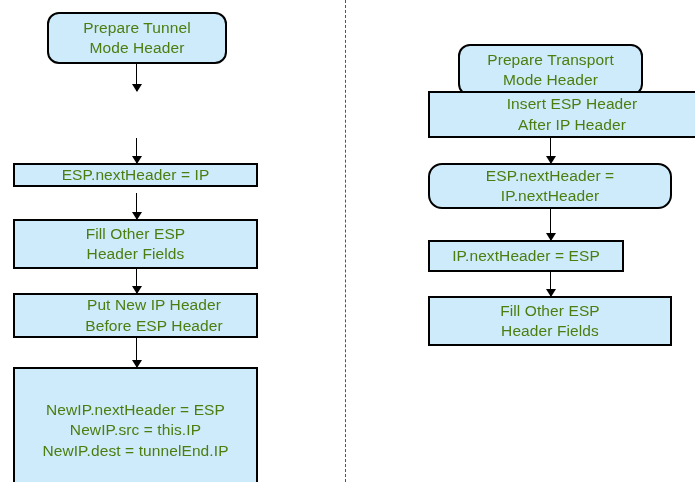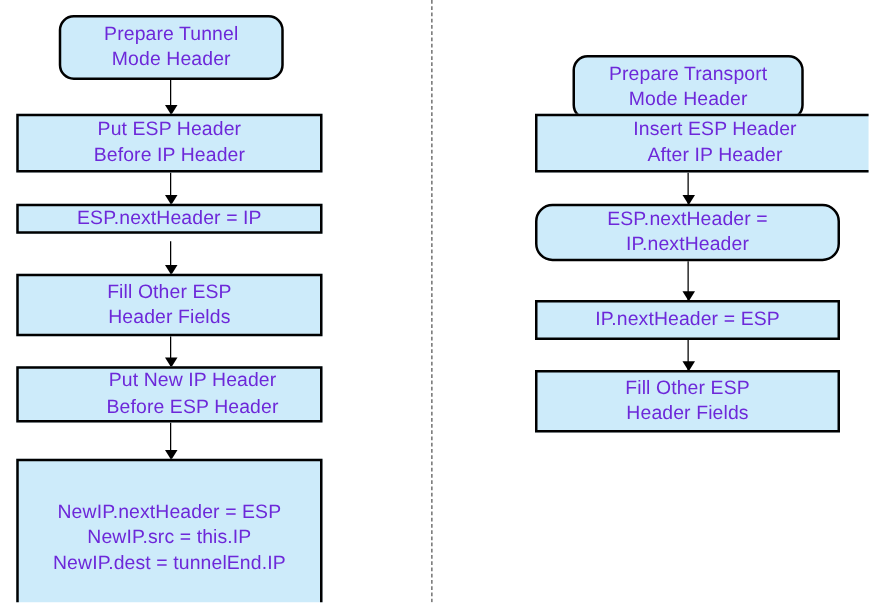--- a/index.html
+++ b/index.html
@@ -19,21 +19,21 @@
   }
   .node {
     position: absolute;
     box-sizing: border-box;
     background: #cdebfa;
     border: 2px solid #000000;
     display: flex;
     align-items: center;
     justify-content: center;
     text-align: center;
-    color: #6d28d9;
+    color: #4d7c0f;
     font-size: 15.5px;
     line-height: 1.30;
     letter-spacing: 0.1px;
     white-space: pre-line;
     font-family: "Liberation Sans", sans-serif;
   }
   .node.rounded {
     border-radius: 12px;
   }
   .arrow {
@@ -63,40 +63,38 @@
 
 <div id="canvas" style="background: rgb(255, 255, 255);">
     <div style="position: absolute; left: 0px; top: 0px; width: 100%; height: 100%;">
       <div class="arrow" style="left: 136px; top: 64px; height: 27px; border-left-color: rgb(0, 0, 0);"></div>
       <div class="arrow" style="left: 136px; top: 138px; height: 25px; border-left-color: rgb(0, 0, 0);"></div>
       <div class="arrow" style="left: 136px; top: 193px; height: 26px; border-left-color: rgb(0, 0, 0);"></div>
       <div class="arrow" style="left: 136px; top: 269px; height: 24px; border-left-color: rgb(0, 0, 0);"></div>
       <div class="arrow" style="left: 136px; top: 338px; height: 29px; border-left-color: rgb(0, 0, 0);"></div>
       <div class="node rounded" style="left: 47px; top: 12px; width: 180px; height: 52px; background: rgb(205, 235, 250); border-color: rgb(0, 0, 0);">Prepare Tunnel
 Mode Header</div>
-      <div class="node" style="left: 13px; top: 91px; width: 245px; height: 47px; background: rgb(205, 235, 250); border-color: rgb(0, 0, 0);">Put ESP Header
-Before IP Header</div>
       <div class="node" style="left: 13px; top: 163px; width: 245px; height: 24px; background: rgb(205, 235, 250); border-color: rgb(0, 0, 0);">ESP.nextHeader = IP</div>
       <div class="node" style="left: 13px; top: 219px; width: 245px; height: 50px; background: rgb(205, 235, 250); border-color: rgb(0, 0, 0);">Fill Other ESP
 Header Fields</div>
       <div class="node" style="left: 13px; top: 293px; width: 245px; height: 45px; background: rgb(205, 235, 250); border-color: rgb(0, 0, 0); padding-left: 37px;">Put New IP Header
 Before ESP Header</div>
       <div class="node" style="left: 13px; top: 367px; width: 245px; height: 127px; background: rgb(205, 235, 250); border-color: rgb(0, 0, 0);">NewIP.nextHeader = ESP
 NewIP.src = this.IP
 NewIP.dest = tunnelEnd.IP</div>
     </div>
     <div style="position: absolute; left: 0px; top: 0px; width: 100%; height: 100%;">
       <div class="arrow" style="left: 550px; top: 64px; height: 27px; border-left-color: rgb(0, 0, 0);"></div>
       <div class="arrow" style="left: 550px; top: 138px; height: 25px; border-left-color: rgb(0, 0, 0);"></div>
       <div class="arrow" style="left: 550px; top: 209px; height: 31px; border-left-color: rgb(0, 0, 0);"></div>
       <div class="arrow" style="left: 550px; top: 272px; height: 24px; border-left-color: rgb(0, 0, 0);"></div>
       <div class="node rounded" style="left: 458px; top: 12px; width: 185px; height: 52px; background: rgb(205, 235, 250); border-color: rgb(0, 0, 0); margin-top: 32px;">Prepare Transport
 Mode Header</div>
       <div class="node" style="left: 428px; top: 91px; width: 288px; height: 47px; background: rgb(205, 235, 250); border-color: rgb(0, 0, 0);">Insert ESP Header
 After IP Header</div>
       <div class="node" style="left: 428px; top: 163px; width: 244px; height: 46px; background: rgb(205, 235, 250); border-color: rgb(0, 0, 0); border-radius: 14px;">ESP.nextHeader =
 IP.nextHeader</div>
-      <div class="node" style="left: 428px; top: 240px; width: 244px; height: 32px; background: rgb(205, 235, 250); border-color: rgb(0, 0, 0);">IP.nextHeader = ESP</div>
+      <div class="node" style="left: 428px; top: 240px; width: 196px; height: 32px; background: rgb(205, 235, 250); border-color: rgb(0, 0, 0);">IP.nextHeader = ESP</div>
       <div class="node" style="left: 428px; top: 296px; width: 244px; height: 50px; background: rgb(205, 235, 250); border-color: rgb(0, 0, 0);">Fill Other ESP
 Header Fields</div>
     </div>
     <div class="divider" style="left: 345px; top: 0px; height: 482px; border-left-color: rgb(85, 85, 85);"></div>
   </div>
 
 </body></html>

